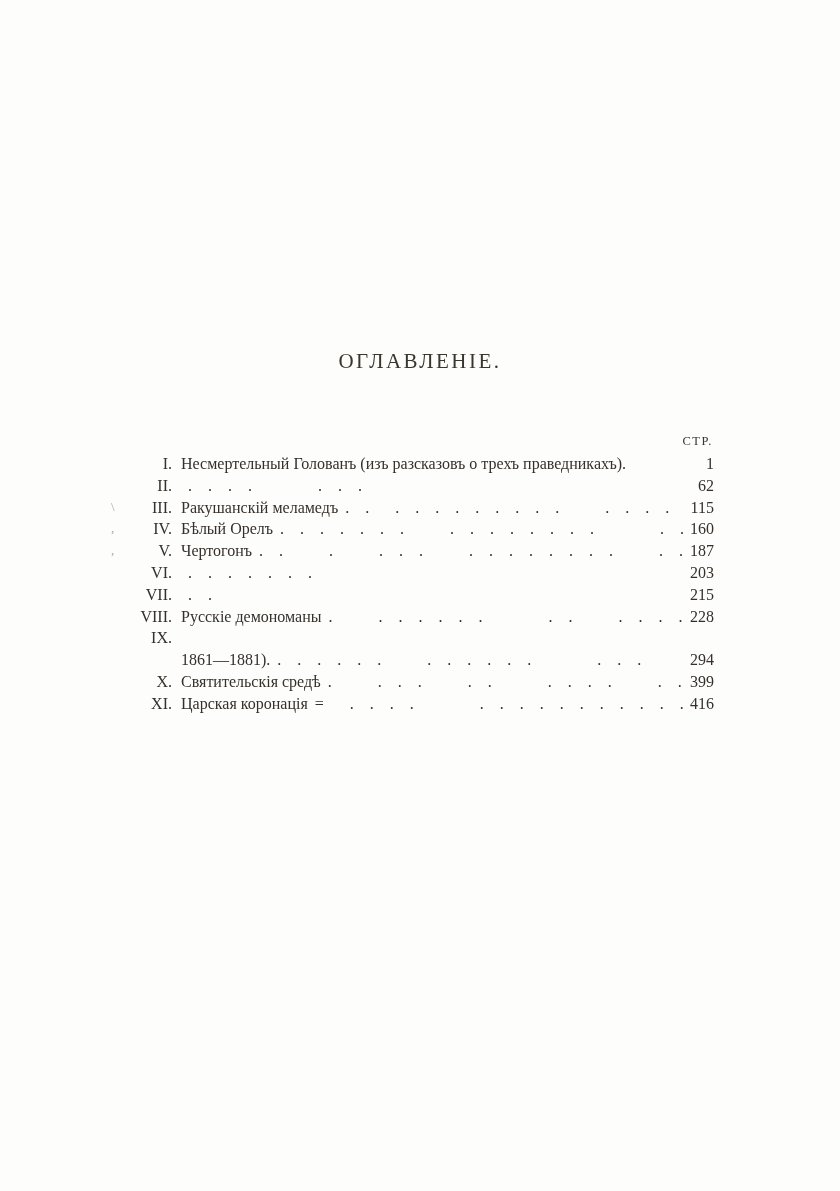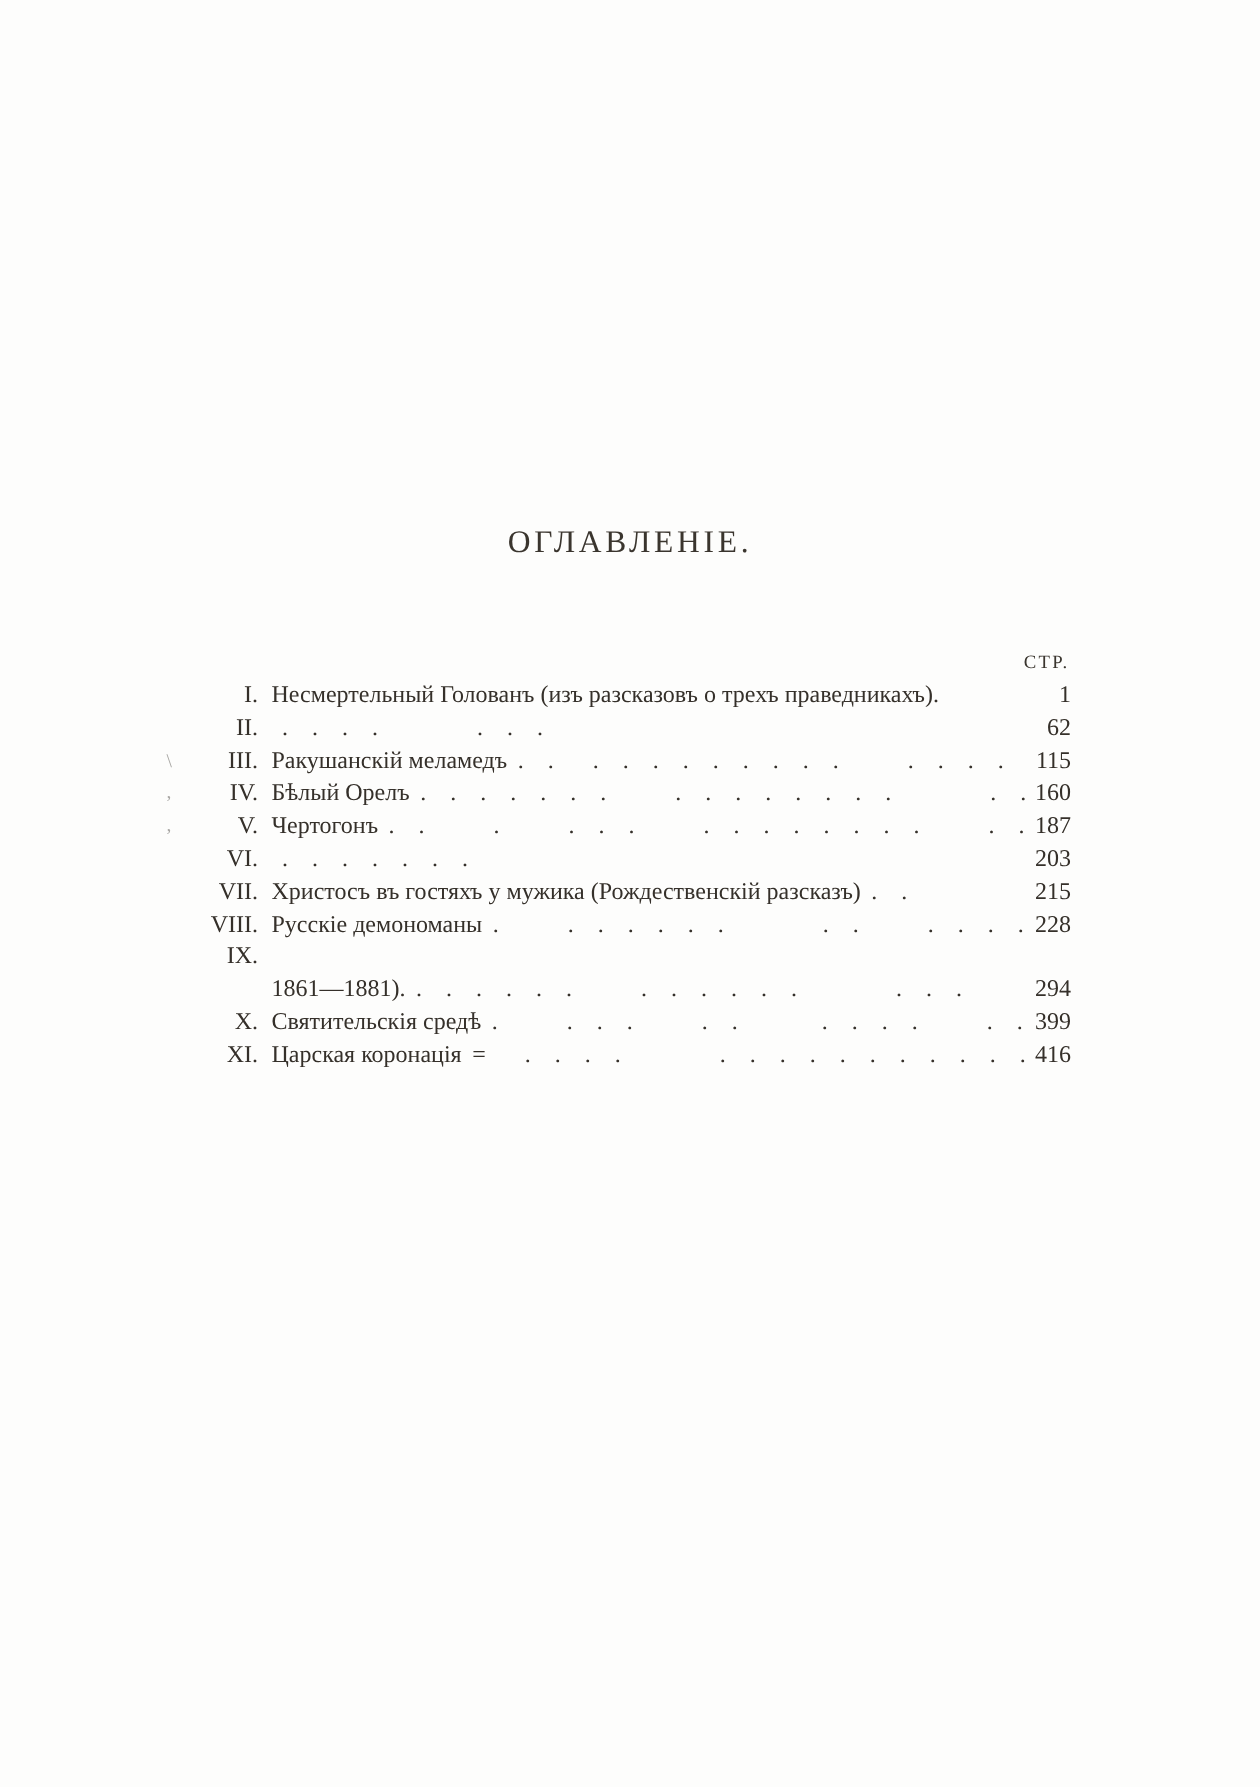--- a/index.html
+++ b/index.html
@@ -125,21 +125,20 @@
   </div>
         <div class="toc-row">
     <span class="mark"></span>
     <span class="num">VI.</span>
     <span class="leader">. . . . . . .</span>
     <span class="pnum">203</span>
   </div>
         <div class="toc-row">
     <span class="mark"></span>
     <span class="num">VII.</span>
-    <span class="etitle">Христосъ въ гостяхъ у мужика (Рождественскій разсказъ)</span>
     <span class="leader">. .</span>
     <span class="pnum">215</span>
   </div>
         <div class="toc-row">
     <span class="mark"></span>
     <span class="num">VIII.</span>
     <span class="etitle">Русскіе демономаны</span>
     <span class="leader">.    . . . . . .      . .    . . . .    . . .</span>
     <span class="pnum">228</span>
   </div>

